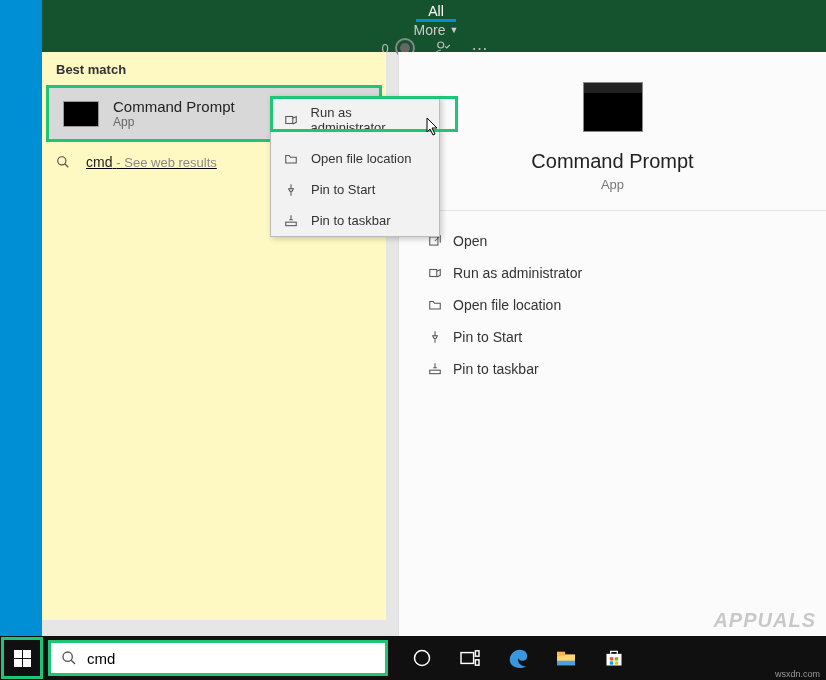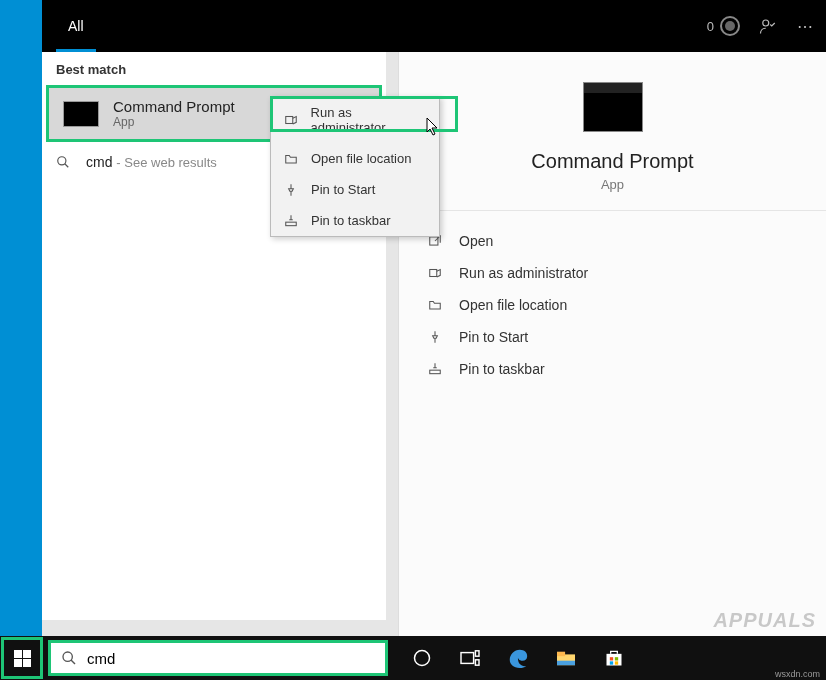--- a/index.html
+++ b/index.html
@@ -9,49 +9,49 @@
       position: absolute; left: 0; top: 0; width: 42px; height: 636px;
       background: #008fd4;
     }
     
     .main-panel {
       position: absolute; left: 42px; top: 0; width: 784px; height: 636px;
       background: #e6e6e6;
     }
     
     .header-bar {
-      height: 52px; background: #000000; display: flex; align-items: center;
-      padding: 0 10px 0 14px; color: #ccc; font-size: 14px;
+      height: 52px; background: #14532d; display: flex; align-items: center;
+      padding: 0 10px 0 14px; color: #ccc; font-size: 14px; flex-direction: column;
     }
     .tab { padding: 0 12px; height: 52px; display: flex; align-items: center; cursor: pointer; }
     .tab.active { color: #fff; border-bottom: 3px solid #008fd4; box-sizing: border-box; padding-top: 3px; }
     .header-spacer { flex: 1; }
     .header-right { display: flex; align-items: center; gap: 18px; color: #bbb; }
     .reward-badge { font-size: 13px; display: flex; align-items: center; gap: 6px; }
     .reward-circle { width: 20px; height: 20px; border-radius: 50%; border: 2px solid #888; position: relative; }
     .reward-circle::after { content: ''; position: absolute; top: 3px; left: 3px; width: 10px; height: 10px; border-radius: 50%; background: #666; }
     .icon-btn { width: 20px; display: flex; justify-content: center; color: #bbb; }
     .dots { letter-spacing: 2px; font-size: 16px; }
     .chevron-down { font-size: 9px; margin-left: 4px; }
     
     .left-col {
       position: absolute; left: 0; top: 52px; width: 344px; bottom: 16px;
-      background: #ffffff;
+      background: #fef9c3;
     }
     .section-header { padding: 10px 14px 6px; font-size: 13px; font-weight: 600; color: #333; }
     
     .best-match-item {
       display: flex; align-items: center; padding: 10px 14px; background: #d8d8d8;
       border: 3px solid #1ec576; margin: 2px 4px; gap: 14px;
     }
     .cmd-thumb { width: 36px; height: 26px; background: #000; border: 1px solid #999; }
     .match-text .title { font-size: 15px; color: #222; font-weight: 400; }
     .match-text .subtitle { font-size: 12px; color: #666; }
     
-    .web-result { display: flex; align-items: center; padding: 10px 14px; gap: 14px; font-size: 14px; }
+    .web-result { display: flex; align-items: center; padding: 10px 14px; gap: 14px; font-size: 14px; text-decoration: underline; }
     .search-glyph { width: 16px; color: #555; }
     .web-result .query { color: #222; }
     .web-result .hint { color: #888; font-size: 13px; }
     
     .context-menu {
       position: absolute; left: 270px; top: 96px; width: 170px;
       background: #f2f2f2; border: 1px solid #bbb; box-shadow: 2px 2px 6px rgba(0,0,0,0.2);
       z-index: 10;
     }
     .ctx-item { display: flex; align-items: center; gap: 12px; padding: 8px 12px; font-size: 13px; color: #333; cursor: pointer; }
@@ -64,21 +64,21 @@
       position: absolute; left: 356px; top: 52px; right: 0; height: 584px;
       background: #fbfbfb; border-left: 1px solid #ddd;
     }
     .preview-top { text-align: center; padding: 30px 0 18px; border-bottom: 1px solid #e5e5e5; }
     .big-thumb { width: 60px; height: 50px; background: #000; border: 1px solid #888; margin: 0 auto 18px; position: relative; }
     .big-thumb::before { content: ''; position: absolute; top: 0; left: 0; right: 0; height: 10px; background: #222; }
     .preview-title { font-size: 20px; font-weight: 400; color: #222; }
     .preview-sub { font-size: 13px; color: #777; margin-top: 4px; }
     
     .action-list { padding: 14px 0; }
-    .action-item { display: flex; align-items: center; gap: 16px; padding: 8px 28px; font-size: 14px; color: #333; cursor: pointer; }
+    .action-item { display: flex; align-items: center; gap: 10px; padding: 8px 28px; font-size: 14px; color: #333; cursor: pointer; }
     .action-icon { width: 16px; color: #555; display: flex; justify-content: center; }
     
     .taskbar {
       position: absolute; left: 0; bottom: 0; width: 826px; height: 44px;
       background: #101010; display: flex; align-items: center;
     }
     .start-btn {
       width: 42px; height: 42px; display: flex; align-items: center; justify-content: center;
       border: 3px solid #1ec576; margin: 1px;
     }
@@ -100,20 +100,24 @@
     svg { display: block; }
   </style>
 </head>
 <body>
 
 <div class="taskbar-strip"></div>
 
 <div class="main-panel">
   <div class="header-bar">
     <div class="tab active">All</div>
+    <div class="tab">
+        <span>More</span>
+        <span class="chevron-down">▼</span>
+      </div>
     <div class="header-spacer"></div>
     <div class="header-right">
       <div class="reward-badge">
           <span>0</span>
           <span class="reward-circle"></span>
         </div>
       <div class="icon-btn">
         <svg width="18" height="18" viewBox="0 0 24 24" fill="none" stroke="currentColor" stroke-width="1.6">
             <circle cx="9" cy="8" r="4"></circle>
             <path d="M2 22c0-4 3-7 7-7"></path>

